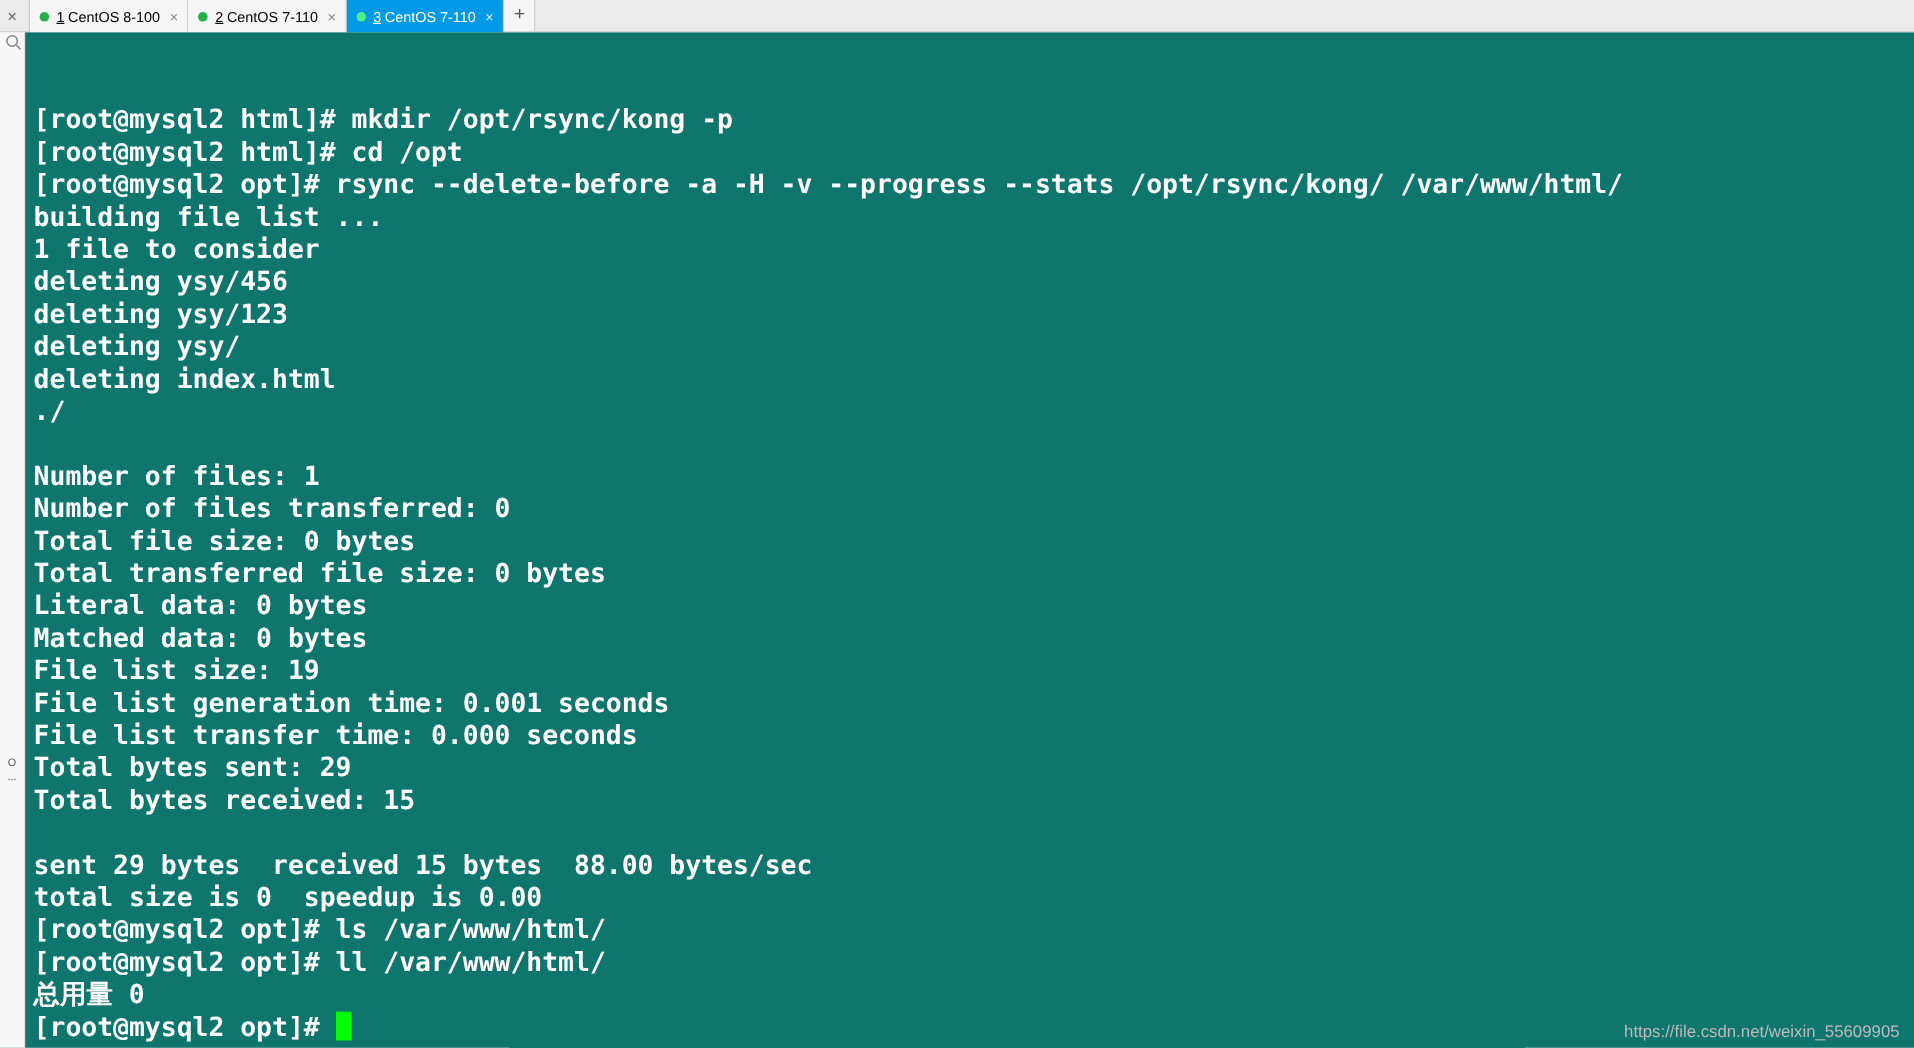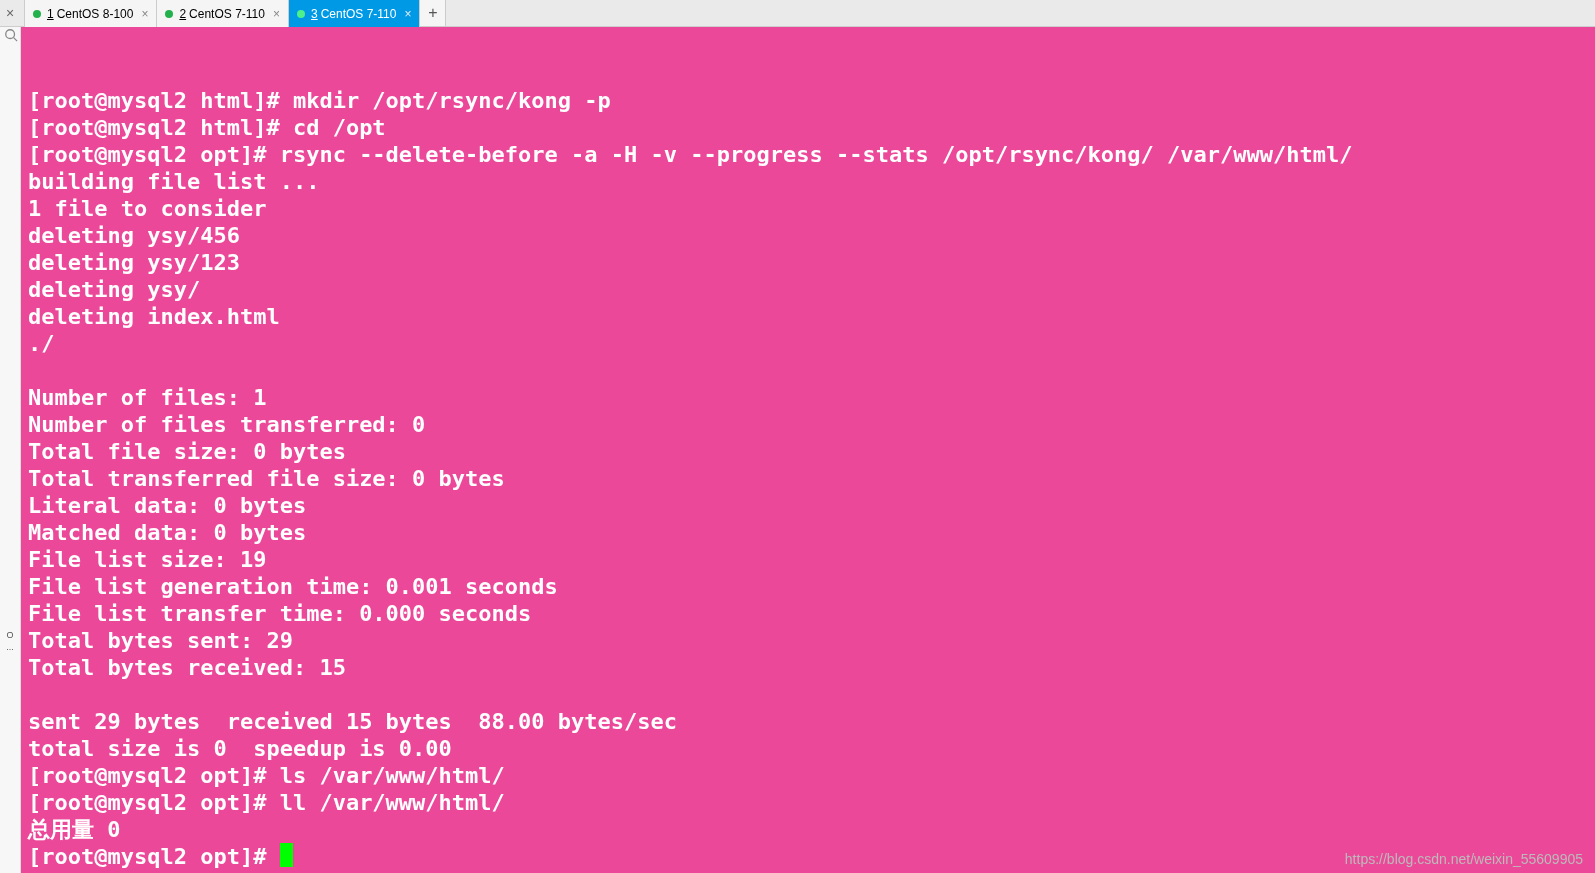--- a/index.html
+++ b/index.html
@@ -112,21 +112,21 @@
       text-align: center;
       margin-top: 580px;
       line-height: 12px;
     }
     .terminal {
       position: absolute;
       left: 21px;
       top: 27px;
       width: 1574px;
       height: 846px;
-      background: #ec4899;
+      background: #0f766e;
       color: #fff;
       font-family: "Consolas", "DejaVu Sans Mono", monospace;
       font-size: 22px;
       line-height: 27px;
       padding: 6px 7px 0 7px;
       white-space: pre;
       font-weight: 600;
       overflow: hidden;
     }
     .cursor-block {
@@ -188,13 +188,13 @@
   <div class="side-label">
     <span>O</span><br>
     <span>...</span>
   </div>
 </div>
 
 <div class="terminal">
   <div id="terminal-lines"><span class="terminal-line">[root@mysql2 html]# mkdir /opt/rsync/kong -p</span><span class="terminal-line">[root@mysql2 html]# cd /opt</span><span class="terminal-line">[root@mysql2 opt]# rsync --delete-before -a -H -v --progress --stats /opt/rsync/kong/ /var/www/html/</span><span class="terminal-line">building file list ...</span><span class="terminal-line">1 file to consider</span><span class="terminal-line">deleting ysy/456</span><span class="terminal-line">deleting ysy/123</span><span class="terminal-line">deleting ysy/</span><span class="terminal-line">deleting index.html</span><span class="terminal-line">./</span><span class="terminal-line">&nbsp;</span><span class="terminal-line">Number of files: 1</span><span class="terminal-line">Number of files transferred: 0</span><span class="terminal-line">Total file size: 0 bytes</span><span class="terminal-line">Total transferred file size: 0 bytes</span><span class="terminal-line">Literal data: 0 bytes</span><span class="terminal-line">Matched data: 0 bytes</span><span class="terminal-line">File list size: 19</span><span class="terminal-line">File list generation time: 0.001 seconds</span><span class="terminal-line">File list transfer time: 0.000 seconds</span><span class="terminal-line">Total bytes sent: 29</span><span class="terminal-line">Total bytes received: 15</span><span class="terminal-line">&nbsp;</span><span class="terminal-line">sent 29 bytes  received 15 bytes  88.00 bytes/sec</span><span class="terminal-line">total size is 0  speedup is 0.00</span><span class="terminal-line">[root@mysql2 opt]# ls /var/www/html/</span><span class="terminal-line">[root@mysql2 opt]# ll /var/www/html/</span><span class="terminal-line">总用量 0</span></div><span>[root@mysql2 opt]# </span><span class="cursor-block"></span>
 </div>
 
-<div class="watermark">https://blog.csdn.net/weixin_55609905</div>
+<div class="watermark">https://file.csdn.net/weixin_55609905</div>
 
 </body></html>

